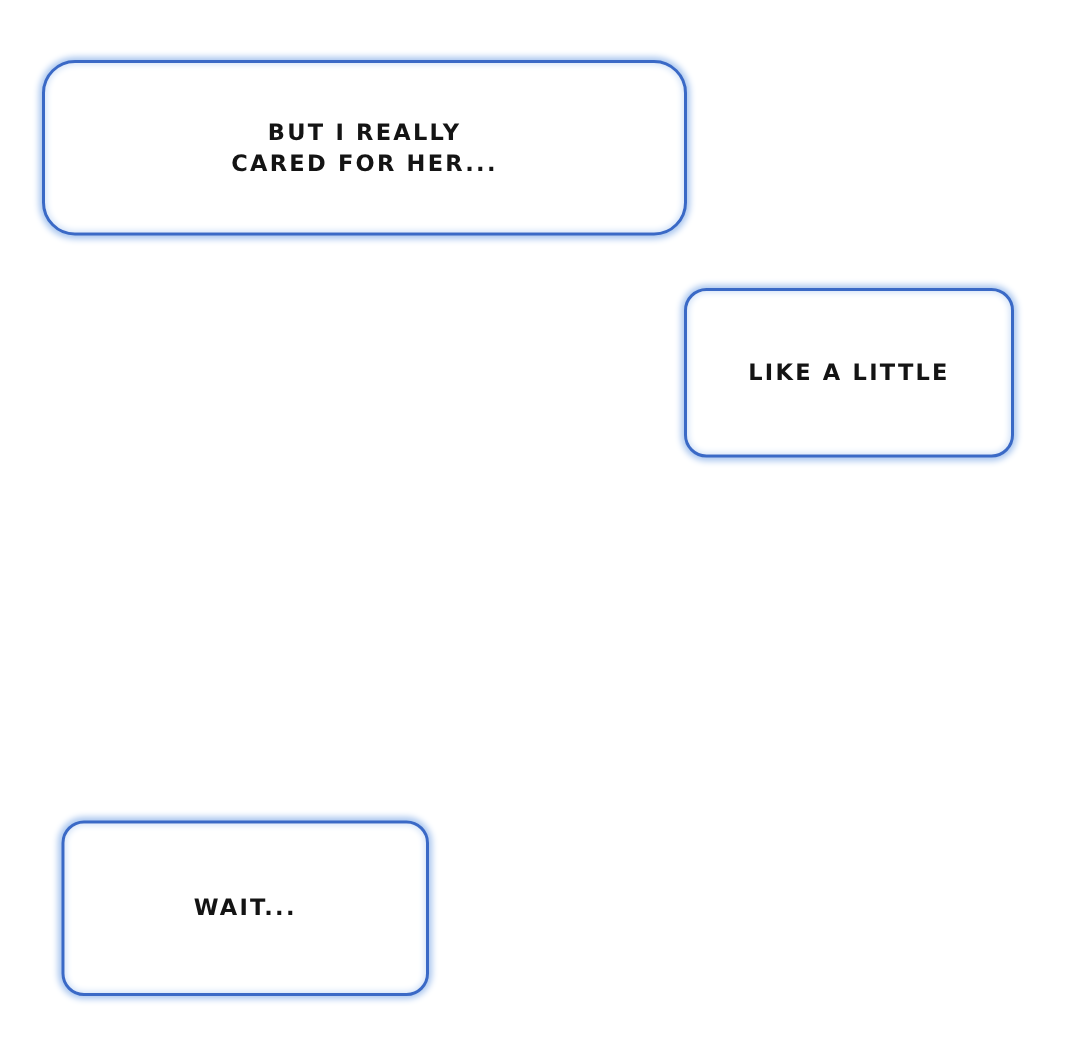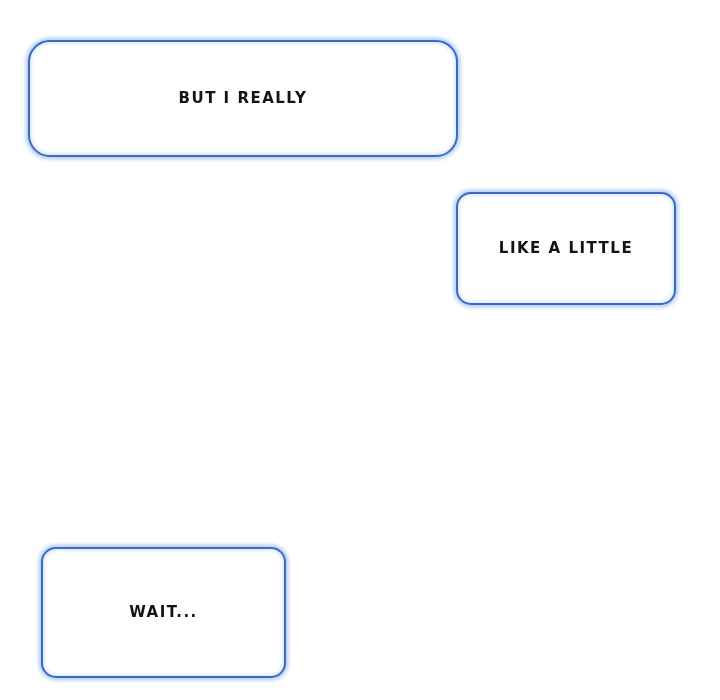--- a/index.html
+++ b/index.html
@@ -44,21 +44,21 @@
     left: 456px;
     top: 192px;
     width: 220px;
     height: 113px;
     border-radius: 15px;
   }
   .bubble-3 {
     left: 41px;
     top: 547px;
     width: 245px;
-    height: 131px;
+    height: 117px;
     border-radius: 15px;
   }
   .bubble-text {
     color: #141414;
     font-size: 15px;
     font-weight: bold;
     letter-spacing: 1.5px;
     line-height: 21px;
     text-align: center;
     text-transform: uppercase;
@@ -66,20 +66,21 @@
   }
 </style>
 </head>
 <body>
 
 <div class="canvas">
 
   <div class="speech-bubble bubble-1">
     <div class="bubble-text">
       <div>BUT I REALLY</div>
+      <div>CARED FOR HER...</div>
     </div>
   </div>
 
   <div class="speech-bubble bubble-2">
     <div class="bubble-text">
       <div>LIKE A LITTLE</div>
     </div>
   </div>
 
   <div class="speech-bubble bubble-3">

